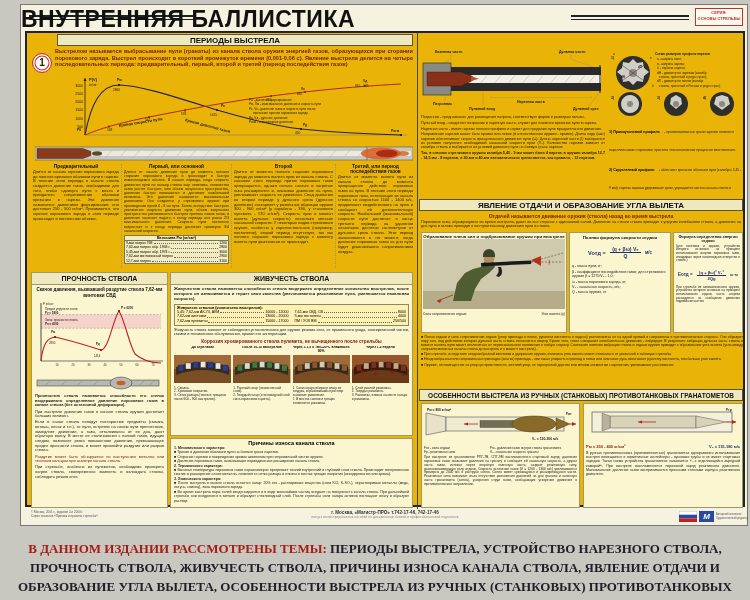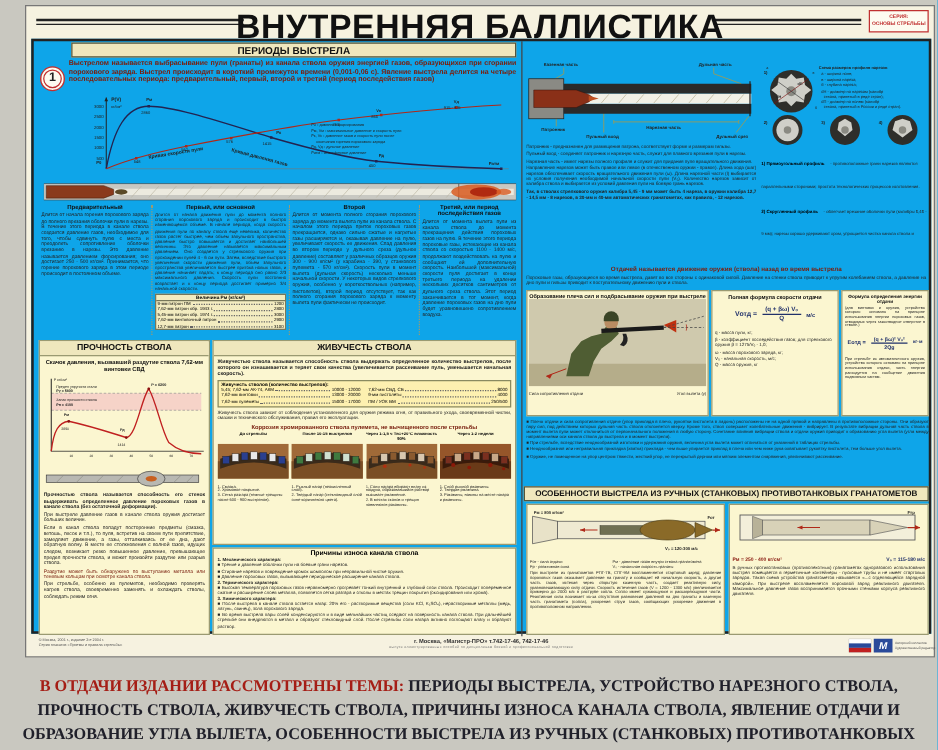--- a/index.html
+++ b/index.html
@@ -1,22 +1,22 @@
 <!DOCTYPE html>
 <html><head>
 <meta charset="utf-8">
 <style>
   *{margin:0;padding:0;box-sizing:border-box}
   html,body{width:750px;height:600px;overflow:hidden}
   body{background:#c9c8c0;font-family:"Liberation Sans",sans-serif;position:relative}
   .poster{position:absolute;left:20px;top:4px;width:728px;height:522px;background:#f6f2e0;border:1px solid #777}
-  .title{position:absolute;left:0;top:1px;width:100%;text-align:center;font-size:27px;font-weight:bold;letter-spacing:.5px;color:#111}
+  .title{position:absolute;left:0;top:1px;width:100%;text-align:left;font-size:23px;font-weight:bold;letter-spacing:.5px;color:#111}
   .rule{position:absolute;height:5px;border-top:2px solid #222;border-bottom:1px solid #222}
   .badge{position:absolute;right:4px;top:3px;width:48px;height:18px;border:1px solid #c03030;background:#fdfbf0;text-align:center;color:#c03030;font-weight:bold;font-size:4px;line-height:1.6;padding-top:1px}
-  .main{position:absolute;left:4px;top:26px;width:720px;height:476px;border:2px solid #222;background:#0ea5e9}
+  .main{position:absolute;left:4px;top:26px;width:720px;height:476px;border:2px solid #222;background:#eab308}
   .hdr{position:absolute;background:#efe7bd;border:1px solid #55553a;font-weight:bold;text-align:center;font-size:8px;line-height:11px;color:#111}
   .panel{position:absolute;background:#fbf6d0;border:1px solid #9a9a72}
   .vdiv{position:absolute;left:390px;top:0;width:1px;height:476px;background:#444}
   .circle1{position:absolute;left:5px;top:20px;width:20px;height:20px;border:1.5px solid #c03030;border-radius:50%;background:#fdfbf0;box-shadow:inset 0 0 0 1.5px #fdfbf0, inset 0 0 0 2.5px #c03030;text-align:center;font-size:10px;font-weight:bold;line-height:17px;color:#222}
   .intro{position:absolute;font-size:5.6px;line-height:1.18;font-weight:bold;color:#7a2010;text-align:justify}
   .cols{position:absolute;display:flex;gap:2px;overflow:hidden}
   .pcol{overflow:hidden}
   .pcol+.pcol{border-left:1px dotted #9a9a72;padding-left:2px}
   .pcol h4{font-size:4.8px;text-align:center;margin-bottom:1px;color:#111}
   .tt{font-size:4px;line-height:1.17;text-align:justify;color:#222}
@@ -469,20 +469,21 @@
           <circle cx="113" cy="57" r="3" fill="#8a8a82"></circle>
       </g>
     </svg>
 
     <div style="position:absolute;left:582px;top:86px;width:134px;height:78px;overflow:hidden">
       <div style="margin-bottom:1.5px"><b style="font-size:3.6px">1) Прямоугольный профиль</b> <span class="tt" style="font-size:3.4px">- противоположные грани нарезов являются параллельными сторонами; простота технологических процессов изготовления.</span></div>
       <div style="margin-bottom:1.5px"><b style="font-size:3.6px">2) Скругленный профиль</b> <span class="tt" style="font-size:3.4px">- облегчает врезание оболочки пули (калибры 5,45 - 9 мм); нарезы хорошо удерживают хром, упрощается чистка канала ствола и удаление нагара.</span></div>
 
     </div>
 
+    <div class="hdr" style="left:392px;top:166px;width:324px;height:12px">ЯВЛЕНИЕ ОТДАЧИ И ОБРАЗОВАНИЕ УГЛА ВЫЛЕТА</div>
     <div class="sub" style="position:absolute;left:394px;top:180px;width:320px">Отдачей называется движение оружия (ствола) назад во время выстрела</div>
     <div class="tt" style="position:absolute;left:394px;top:187px;width:320px;font-size:3.8px">Пороховые газы, образующиеся во время выстрела, давят во все стороны с одинаковой силой. Давление на стенки ствола приводит к упругим колебаниям ствола, а давление на дно пули и гильзы приводит к поступательному движению пули и ствола.</div>
 
     <div class="panel" style="left:394px;top:199px;width:146px;height:101px;overflow:hidden;padding:1px">
       <div class="pnl-t">Образование плеча сил и подбрасывание оружия при выстреле</div>
       <svg width="142" height="70" viewBox="0 0 142 70">
         <rect width="142" height="70" fill="#cfc9ad"></rect>
         <rect y="52" width="142" height="18" fill="#b5ad8a"></rect>
         <path d="M30,62 L34,44 L42,34 L50,30 L58,28 L62,22 L70,22 L72,28 L66,34 L58,40 L52,50 L48,62 Z" fill="#4f5d33"></path>
         <circle cx="66" cy="19" r="5.5" fill="#b98c62"></circle>
@@ -602,14 +603,14 @@
       <div style="width:15px;height:11px;background:#2a4a9a;color:#fff;font-weight:bold;font-style:italic;font-size:8px;text-align:center;line-height:11px"><span>М</span></div>
       <div class="footer-sm" style="width:42px;font-size:2.6px">
         <div>Авторский коллектив</div>
         <div>Художественный редактор</div>
       </div>
     </div>
   </div>
 </div>
 
 <div class="caption">
-  <span class="lead">В ОТДАЧИ ИЗДАНИИ РАССМОТРЕНЫ ТЕМЫ:</span><span> ПЕРИОДЫ ВЫСТРЕЛА, УСТРОЙСТВО НАРЕЗНОГО СТВОЛА, ПРОЧНОСТЬ СТВОЛА, ЖИВУЧЕСТЬ СТВОЛА, ПРИЧИНЫ ИЗНОСА КАНАЛА СТВОЛА, ЯВЛЕНИЕ ОТДАЧИ И ОБРАЗОВАНИЕ УГЛА ВЫЛЕТА, ОСОБЕННОСТИ ВЫСТРЕЛА ИЗ РУЧНЫХ (СТАНКОВЫХ) ПРОТИВОТАНКОВЫХ ГРАНАТОМЕТОВ...</span>
+  <span class="lead">В ДАННОМ ИЗДАНИИ РАССМОТРЕНЫ ТЕМЫ:</span><span> ПЕРИОДЫ ВЫСТРЕЛА, УСТРОЙСТВО НАРЕЗНОГО СТВОЛА, ПРОЧНОСТЬ СТВОЛА, ЖИВУЧЕСТЬ СТВОЛА, ПРИЧИНЫ ИЗНОСА КАНАЛА СТВОЛА, ЯВЛЕНИЕ ОТДАЧИ И ОБРАЗОВАНИЕ УГЛА ВЫЛЕТА, ОСОБЕННОСТИ ВЫСТРЕЛА ИЗ РУЧНЫХ (СТАНКОВЫХ) ПРОТИВОТАНКОВЫХ ГРАНАТОМЕТОВ...</span>
 </div>
 
 </body></html>

